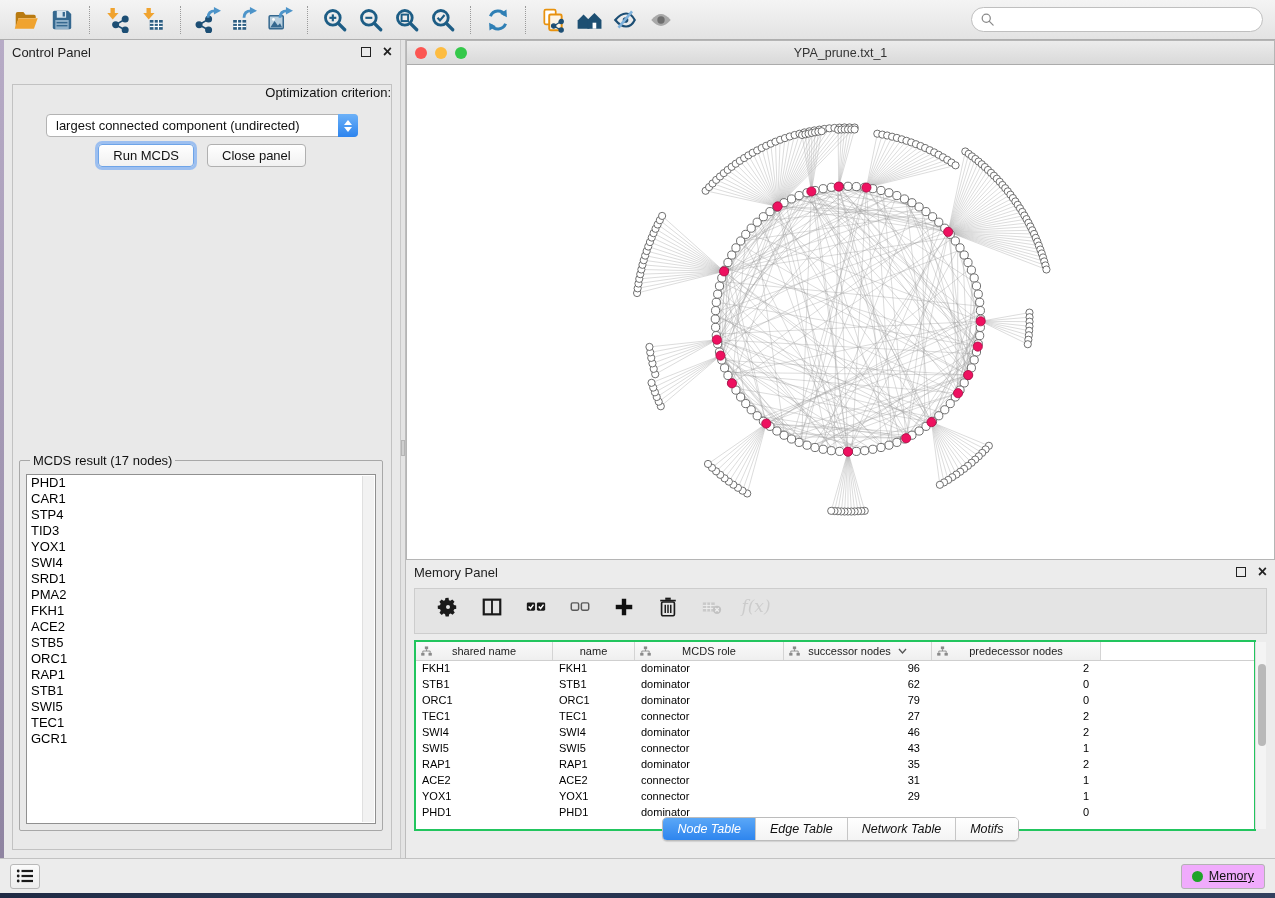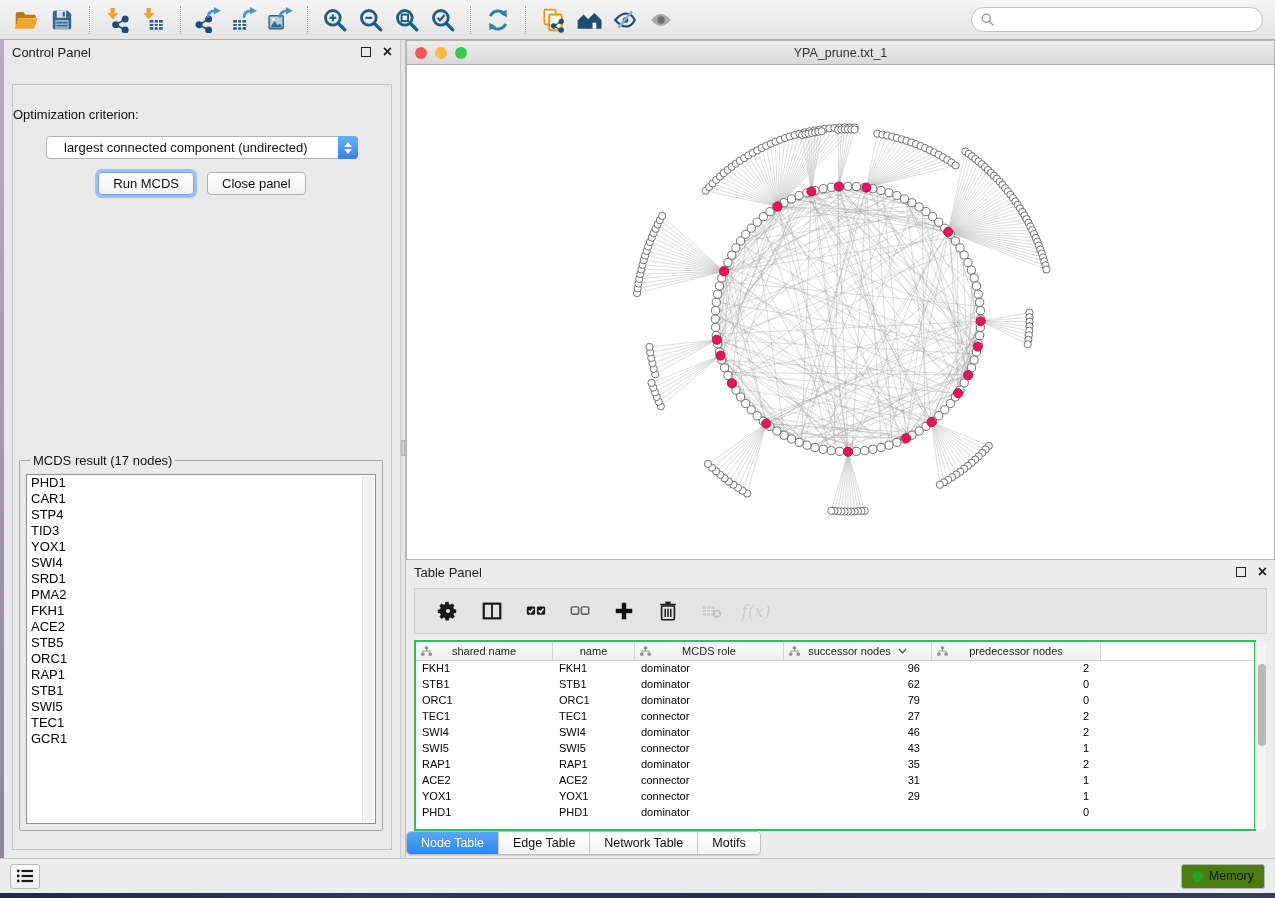--- a/index.html
+++ b/index.html
@@ -30,29 +30,29 @@
   .win-float { width:10px; height:10px; border:1.6px solid #222; margin-right:12px; }
   .win-close { font-size:16px; font-weight:bold; color:#222; line-height:10px; }
   #cp-tabs { display:flex; justify-content:center; margin-top:4px; position:relative; z-index:2; }
   .cp-tab { border:1px solid #bdbdbd; border-left:none; background:#fdfdfd; padding:3px 14px;
     font-size:13px; color:#111; }
   .cp-tab:first-child { border-left:1px solid #bdbdbd; border-radius:4px 0 0 4px; }
   .cp-tab:last-child { border-radius:0 4px 4px 0; }
   .cp-tab.selected { background:linear-gradient(#5da9f7,#2f86ee); color:#fff; border-color:#2f7fd8; }
   #cp-content { position:absolute; left:8px; right:8px; top:44px; bottom:8px;
     border:1px solid #c2c2c2; background:#e9e9e9; }
-  #opt-label { text-align:left; margin-top:22px; font-size:13px; color:#111; }
+  #opt-label { text-align:right; font-size:13px; color:#111; }
   #opt-select { margin:14px auto 0; width:312px; height:23px; background:#fff;
     border:1px solid #b3b3b3; border-radius:4px; display:flex; align-items:center; position:relative; }
-  #opt-select .val { flex:1; font-size:13px; padding-left:17px; color:#111; white-space:nowrap; }
+  #opt-select .val { flex:1; font-size:13px; padding-left:9px; color:#111; white-space:nowrap; }
   #opt-select .stepper { width:20px; height:23px; margin-right:-1px; border-radius:0 4px 4px 0;
     background:linear-gradient(#6cb1f8,#2d84ee); display:flex; flex-direction:column; align-items:center; justify-content:center; gap:2px; }
   .tri-up { width:0; height:0; border-left:4px solid transparent; border-right:4px solid transparent; border-bottom:5px solid #fff; }
   .tri-dn { width:0; height:0; border-left:4px solid transparent; border-right:4px solid transparent; border-top:5px solid #fff; }
-  #cp-buttons { display:flex; justify-content:center; gap:13px; margin-top:13px; }
+  #cp-buttons { display:flex; justify-content:center; gap:13px; margin-top:7px; }
   .mac-btn { background:linear-gradient(#ffffff,#f1f1f1); border:1px solid #b0b0b0; border-radius:4px;
     font-size:13px; padding:3px 14px; color:#111; }
   .mac-btn.focused { box-shadow:0 0 0 3px rgba(92,156,245,.55); border-color:#6ea4e8; }
 
   #mcds-fieldset { position:absolute; left:6px; right:8px; top:368px; bottom:18px;
     border:1px solid #a8a8a8; border-radius:2px; padding:6px; }
   #mcds-fieldset legend { font-size:13px; color:#111; padding:0 3px; margin-left:4px; }
   #mcds-list { width:100%; height:100%; background:#fff; border:1px solid #909090; overflow:hidden; position:relative; }
   #mcds-list .item { font-size:13px; line-height:16px; padding-left:4px; color:#000; }
   #mcds-scroll { position:absolute; right:1px; top:1px; bottom:1px; width:12px; background:#f2f2f2; border-left:1px solid #e0e0e0; }
@@ -66,50 +66,50 @@
   #net-titlebar { height:24px; background:linear-gradient(#ececec,#d9d9d9); border-bottom:1px solid #ababab;
     display:flex; align-items:center; position:relative; }
   .traffic { width:12px; height:12px; border-radius:50%; margin-left:8px; }
   #net-title { position:absolute; left:0; right:0; text-align:center; font-size:12.5px; color:#333; }
   #net-canvas { width:100%; height:494px; background:#fff; }
 
   
   #table-panel { left:406px; top:560px; width:869px; height:298px; background:#ececec; }
   #tp-toolbar { position:absolute; left:8px; right:8px; top:28px; height:46px; background:#e4e4e4;
     border:1px solid #cdcdcd; display:flex; align-items:center; padding-left:18px; gap:14px; }
-  .tp-btn { border:none; background:transparent; display:flex; align-items:center; justify-content:center; width:30px; height:30px; }
+  .tp-btn { border:none; background:transparent; display:flex; justify-content:center; width:30px; height:30px; }
   .tp-btn svg { width:22px; height:22px; }
   .tp-btn.disabled { opacity:.45; }
   #fx-label { font-family:"DejaVu Serif", serif; font-style:italic; font-size:17px; color:#b0b0b0; }
 
   #tp-table { position:absolute; left:8px; right:19px; top:80px; height:191px; background:#fff; border:2px solid #22c55e; overflow:hidden; }
   #tp-header { display:flex; height:19px; border-bottom:1px solid #cfcfcf; font-size:11px; color:#222; }
   .th { background:linear-gradient(#fafafa,#efefef); border-right:1px solid #d4d4d4;
     display:flex; align-items:center; justify-content:center; gap:5px; position:relative; }
   .th .colicon { width:11px; height:11px; position:absolute; left:5px; }
   .th .sort { margin-left:2px; }
   .tr { display:flex; height:16px; font-size:11px; color:#000; }
   .td { padding:1px 6px 0 6px; white-space:nowrap; overflow:hidden; }
   .td.num { text-align:right; padding-right:12px; }
   #tp-vscroll { position:absolute; right:9px; top:82px; width:11px; height:187px; background:#f4f4f4; border-left:1px solid #ddd; }
   #tp-thumb { position:absolute; left:1.5px; top:22px; width:8px; height:82px; background:#b9b9b9; border-radius:4px; }
 
-  #tp-tabs { position:absolute; left:0; right:0; top:271px; display:flex; justify-content:flex-start; }
+  #tp-tabs { position:absolute; left:0; right:0; top:257px; display:flex; justify-content:center;font-style:italic; }
   .seg-group { display:flex; border:1px solid #bcbcbc; border-radius:5px; overflow:hidden; background:#fff; box-shadow:0 1px 1px rgba(0,0,0,.12); }
   .seg { padding:4px 14px; font-size:12.5px; color:#111; border-left:1px solid #c6c6c6; background:linear-gradient(#ffffff,#f4f4f4); }
   .seg:first-child { border-left:none; }
   .seg.selected { background:linear-gradient(#5aa7f7,#2e85ee); color:#fff; }
 
   
   #statusbar { left:0; top:858px; width:1275px; height:35px; background:#ececec; border-top:1px solid #c2c2c2;
     display:flex; align-items:center; padding:0 10px; }
   #task-history-button { width:30px; height:25px; background:linear-gradient(#fbfbfb,#ededed); border:1px solid #b8b8b8; border-radius:3px;
     display:flex; align-items:center; justify-content:center; }
-  #memory-button { margin-left:auto; height:25px; background:#4d7c0f; border:1px solid #b3b3b3; border-radius:3px;
-    display:flex; align-items:center; gap:6px; padding:0 10px; font-size:12.5px; color:#111; }
+  #memory-button { margin-left:auto; height:25px; background:#f0abfc; border:1px solid #b3b3b3; border-radius:3px;
+    display:flex; align-items:center; gap:6px; padding:0 10px; font-size:12.5px; color:#111;text-decoration:underline; }
   #memory-dot { width:11px; height:11px; border-radius:50%; background:#1fa32a; }
 </style>
 </head>
 <body>
 
 <div id="toolbar" class="abs">
   <div id="toolbar-groups" style="display:flex;align-items:center;">
       <button class="tb-btn">
         <svg viewBox="0 0 24 24">
           <path d="M2.5 20 V6.4 q0-1.9 1.9-1.9 h5.2 l2 2.7 h7.8 q1.6 0 1.6 1.6 v1.4 H5.2 Z" fill="#b97a10"></path>
@@ -636,21 +636,21 @@
       <circle cx="360.1" cy="358.8" r="4.6" fill="#ee1160" stroke="#a90b44" stroke-width="0.8"></circle>
       <circle cx="325.7" cy="318.5" r="4.6" fill="#ee1160" stroke="#a90b44" stroke-width="0.8"></circle>
       <circle cx="314.2" cy="290.7" r="4.6" fill="#ee1160" stroke="#a90b44" stroke-width="0.8"></circle>
       <circle cx="310.6" cy="274.8" r="4.6" fill="#ee1160" stroke="#a90b44" stroke-width="0.8"></circle>
       <circle cx="317.8" cy="206.3" r="4.6" fill="#ee1160" stroke="#a90b44" stroke-width="0.8"></circle>
     </svg>
 </div>
 
 <div id="table-panel" class="abs">
   <div class="panel-titlebar">
-    <span>Table Panel</span>
+    <span>Memory Panel</span>
     <span class="spacer"></span>
     <span class="win-float"></span>
     <span class="win-close">×</span>
   </div>
   <div id="tp-toolbar">
       <button class="tp-btn">
         <svg viewBox="0 0 24 24">
           <path fill="#1a1a1a" d="M12 8.2a3.8 3.8 0 1 0 0 7.6 3.8 3.8 0 0 0 0-7.6Zm9 5.6-.1-3.4-2.5-.5a6.7 6.7 0 0 0-.7-1.6l1.4-2.1-2.4-2.4-2.1 1.4a6.7 6.7 0 0 0-1.6-.7L12.6 2l-3.4.1-.5 2.5a6.7 6.7 0 0 0-1.6.7L5 3.9 2.6 6.3 4 8.4a6.7 6.7 0 0 0-.7 1.6l-2.5.6.1 3.4 2.5.5c.2.6.4 1.1.7 1.6l-1.4 2.1 2.4 2.4 2.1-1.4c.5.3 1 .5 1.6.7l.6 2.5 3.4-.1.5-2.5c.6-.2 1.1-.4 1.6-.7l2.1 1.4 2.4-2.4-1.4-2.1c.3-.5.5-1 .7-1.6l2.5-.6Z"></path>
           <circle cx="12" cy="12" r="2.2" fill="#e4e4e4"></circle>
         </svg>

